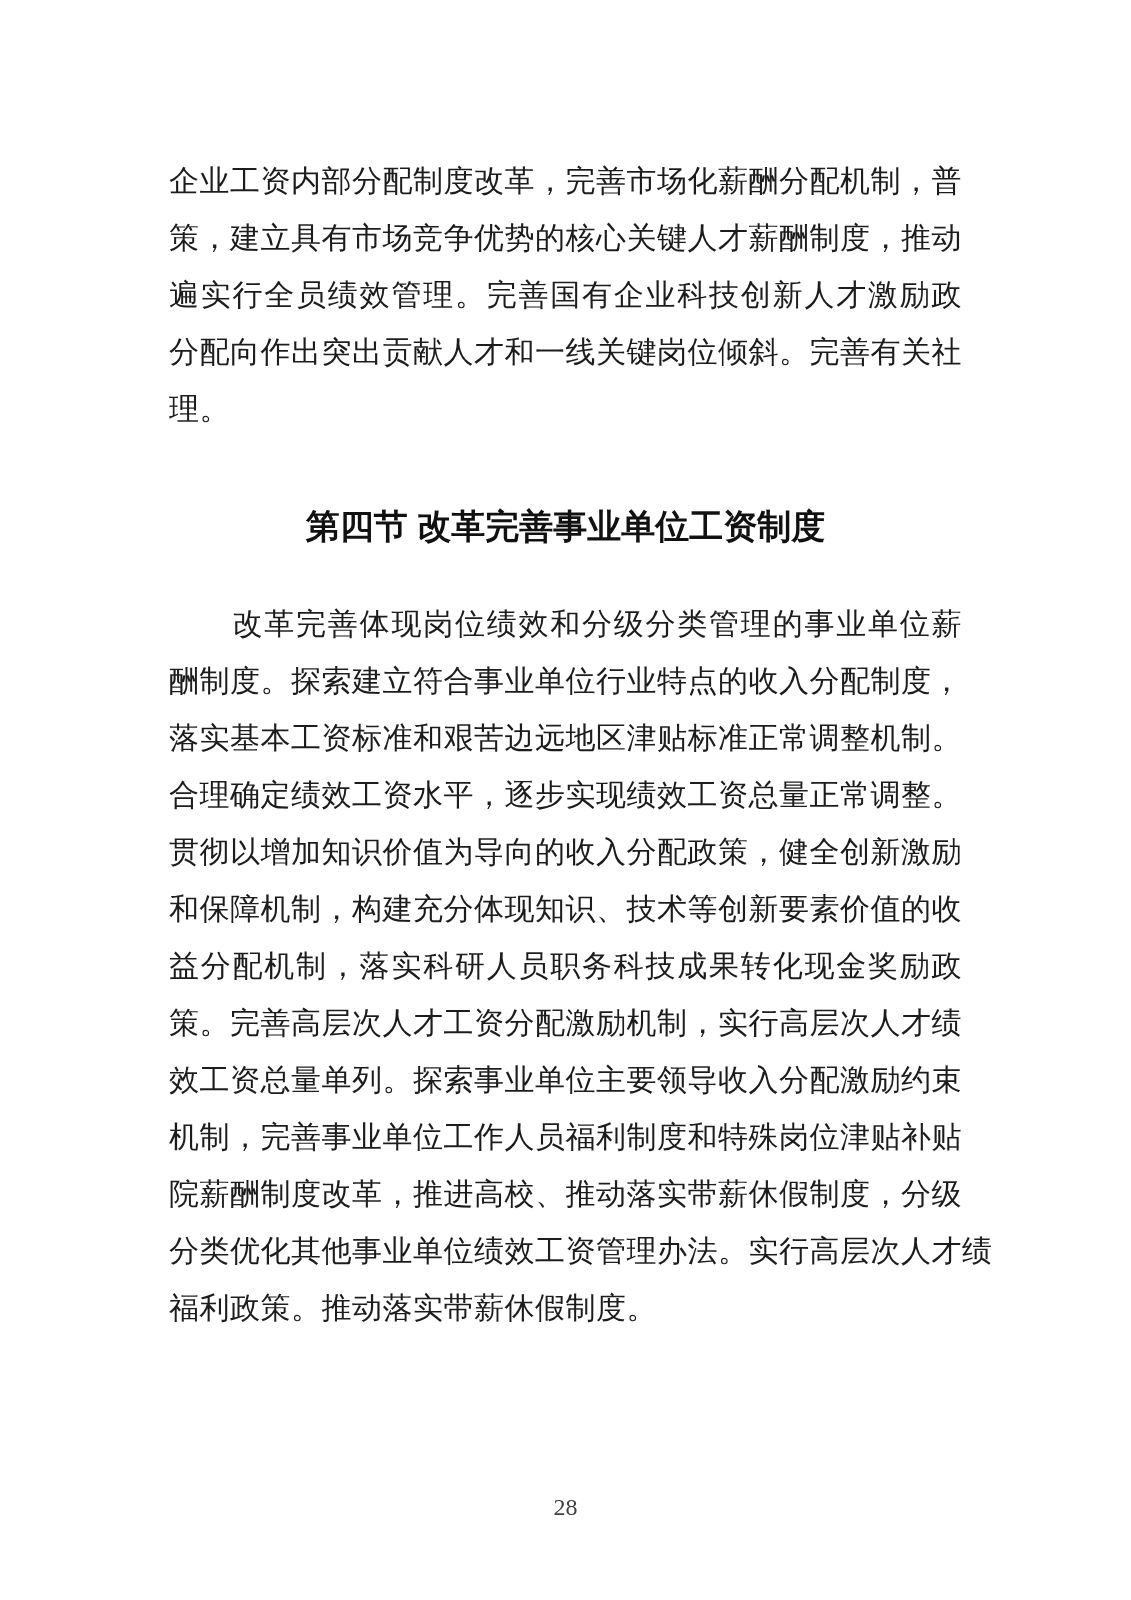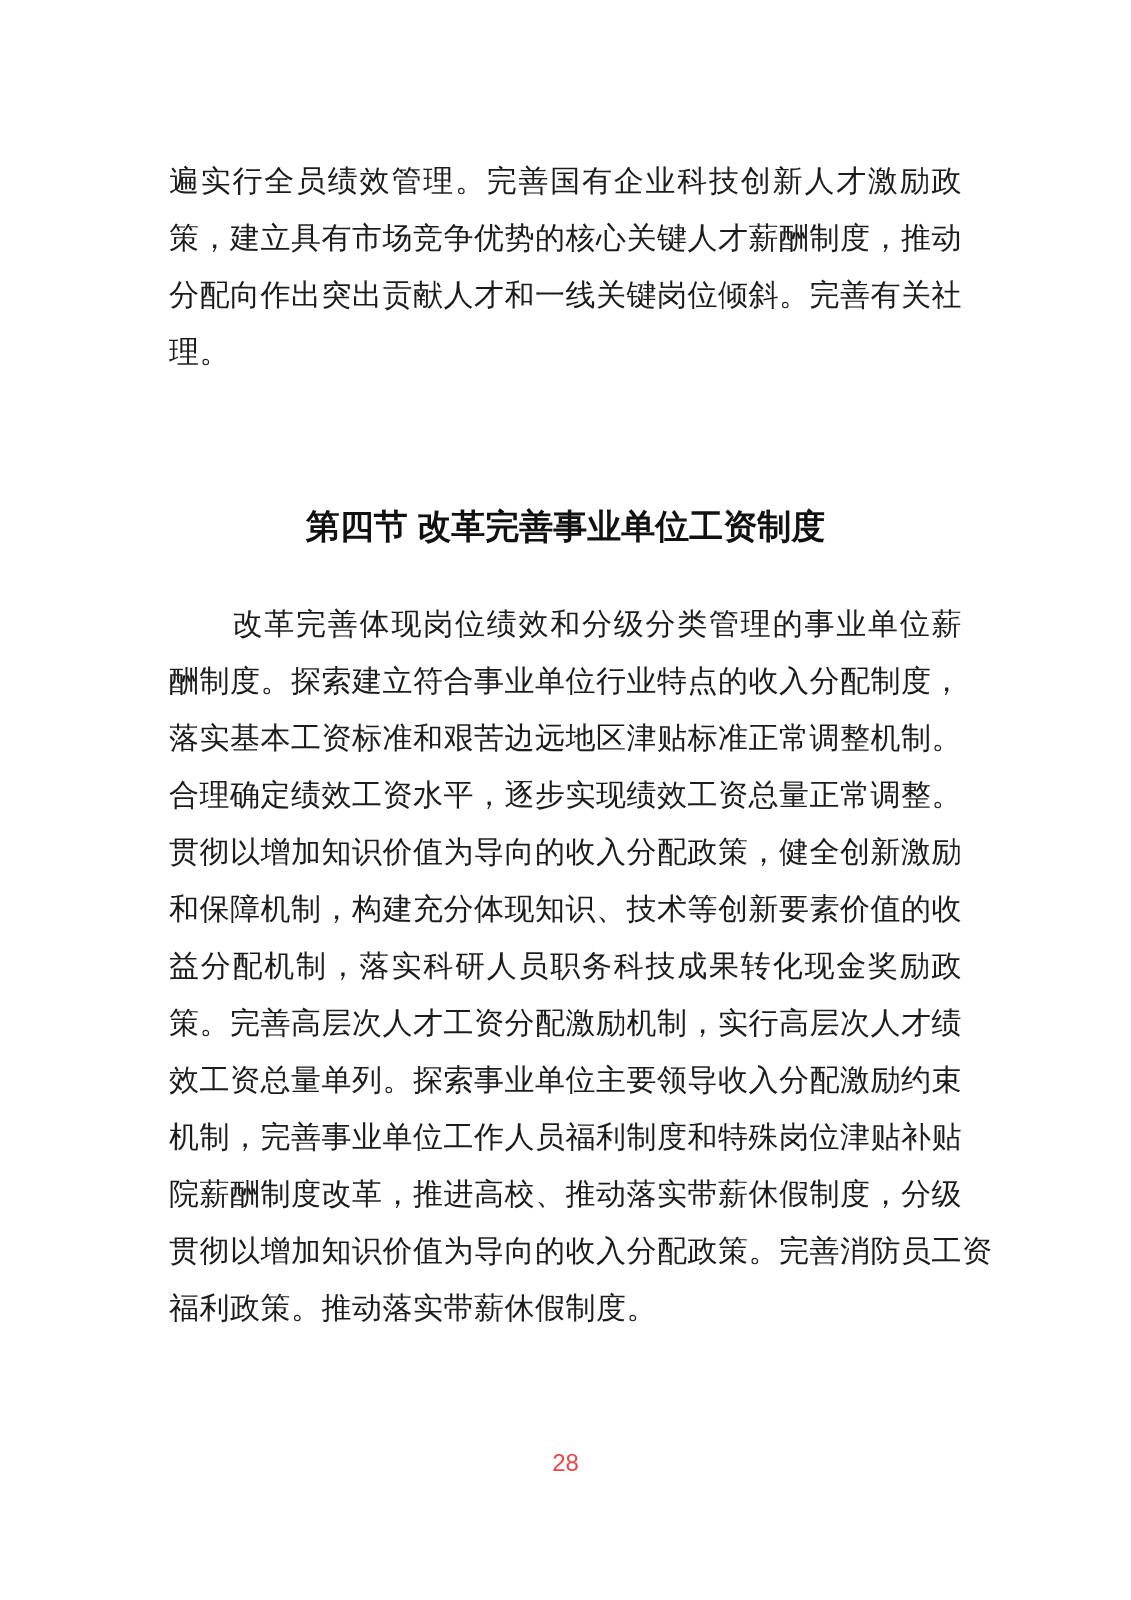--- a/index.html
+++ b/index.html
@@ -56,37 +56,38 @@
     font-size: 34px;
     color: #111111;
     margin: 0;
   }
   .heading .sec-label { display: inline-block; }
   .heading .sec-title { display: inline-block; }
 
   .page-number {
     position: absolute;
     left: 0;
-    top: 1448px;
+    top: 1492px;
     width: 1131px;
     text-align: center;
-    font-family: Liberation Sans, sans-serif;
+    font-family: Liberation Serif, serif;
     font-size: 24px;
     line-height: 30px;
-    color: #ef4444;
+    color: #404040;
   }
 </style>
 </head>
 <body>
 
 <div class="page">
 
   <div id="para-continued" class="textcol">
+      <div class="line">企业工资内部分配制度改革，完善市场化薪酬分配机制，普</div>
+      <div class="line">策，建立具有市场竞争优势的核心关键人才薪酬制度，推动</div>
       <div class="line">遍实行全员绩效管理。完善国有企业科技创新人才激励政</div>
-      <div class="line">策，建立具有市场竞争优势的核心关键人才薪酬制度，推动</div>
       <div class="line">分配向作出突出贡献人才和一线关键岗位倾斜。完善有关社</div>
       <div class="line last">理。</div>
     </div>
 
   <h2 class="heading">
     <span class="sec-label">第四节</span>
     <span class="sec-title">改革完善事业单位工资制度</span>
   </h2>
 
   <div id="para-body" class="textcol">
@@ -94,19 +95,19 @@
       <div class="line">酬制度。探索建立符合事业单位行业特点的收入分配制度，</div>
       <div class="line">落实基本工资标准和艰苦边远地区津贴标准正常调整机制。</div>
       <div class="line">合理确定绩效工资水平，逐步实现绩效工资总量正常调整。</div>
       <div class="line">贯彻以增加知识价值为导向的收入分配政策，健全创新激励</div>
       <div class="line">和保障机制，构建充分体现知识、技术等创新要素价值的收</div>
       <div class="line">益分配机制，落实科研人员职务科技成果转化现金奖励政</div>
       <div class="line">策。完善高层次人才工资分配激励机制，实行高层次人才绩</div>
       <div class="line">效工资总量单列。探索事业单位主要领导收入分配激励约束</div>
       <div class="line">机制，完善事业单位工作人员福利制度和特殊岗位津贴补贴</div>
       <div class="line">院薪酬制度改革，推进高校、推动落实带薪休假制度，分级</div>
-      <div class="line">贯彻以增加知识价值为导向的收入分配政策。完善消防员工资</div>
+      <div class="line">分类优化其他事业单位绩效工资管理办法。实行高层次人才绩</div>
       <div class="line last">福利政策。推动落实带薪休假制度。</div>
     </div>
 
   <div class="page-number">28</div>
 
 </div>
 
 </body></html>

